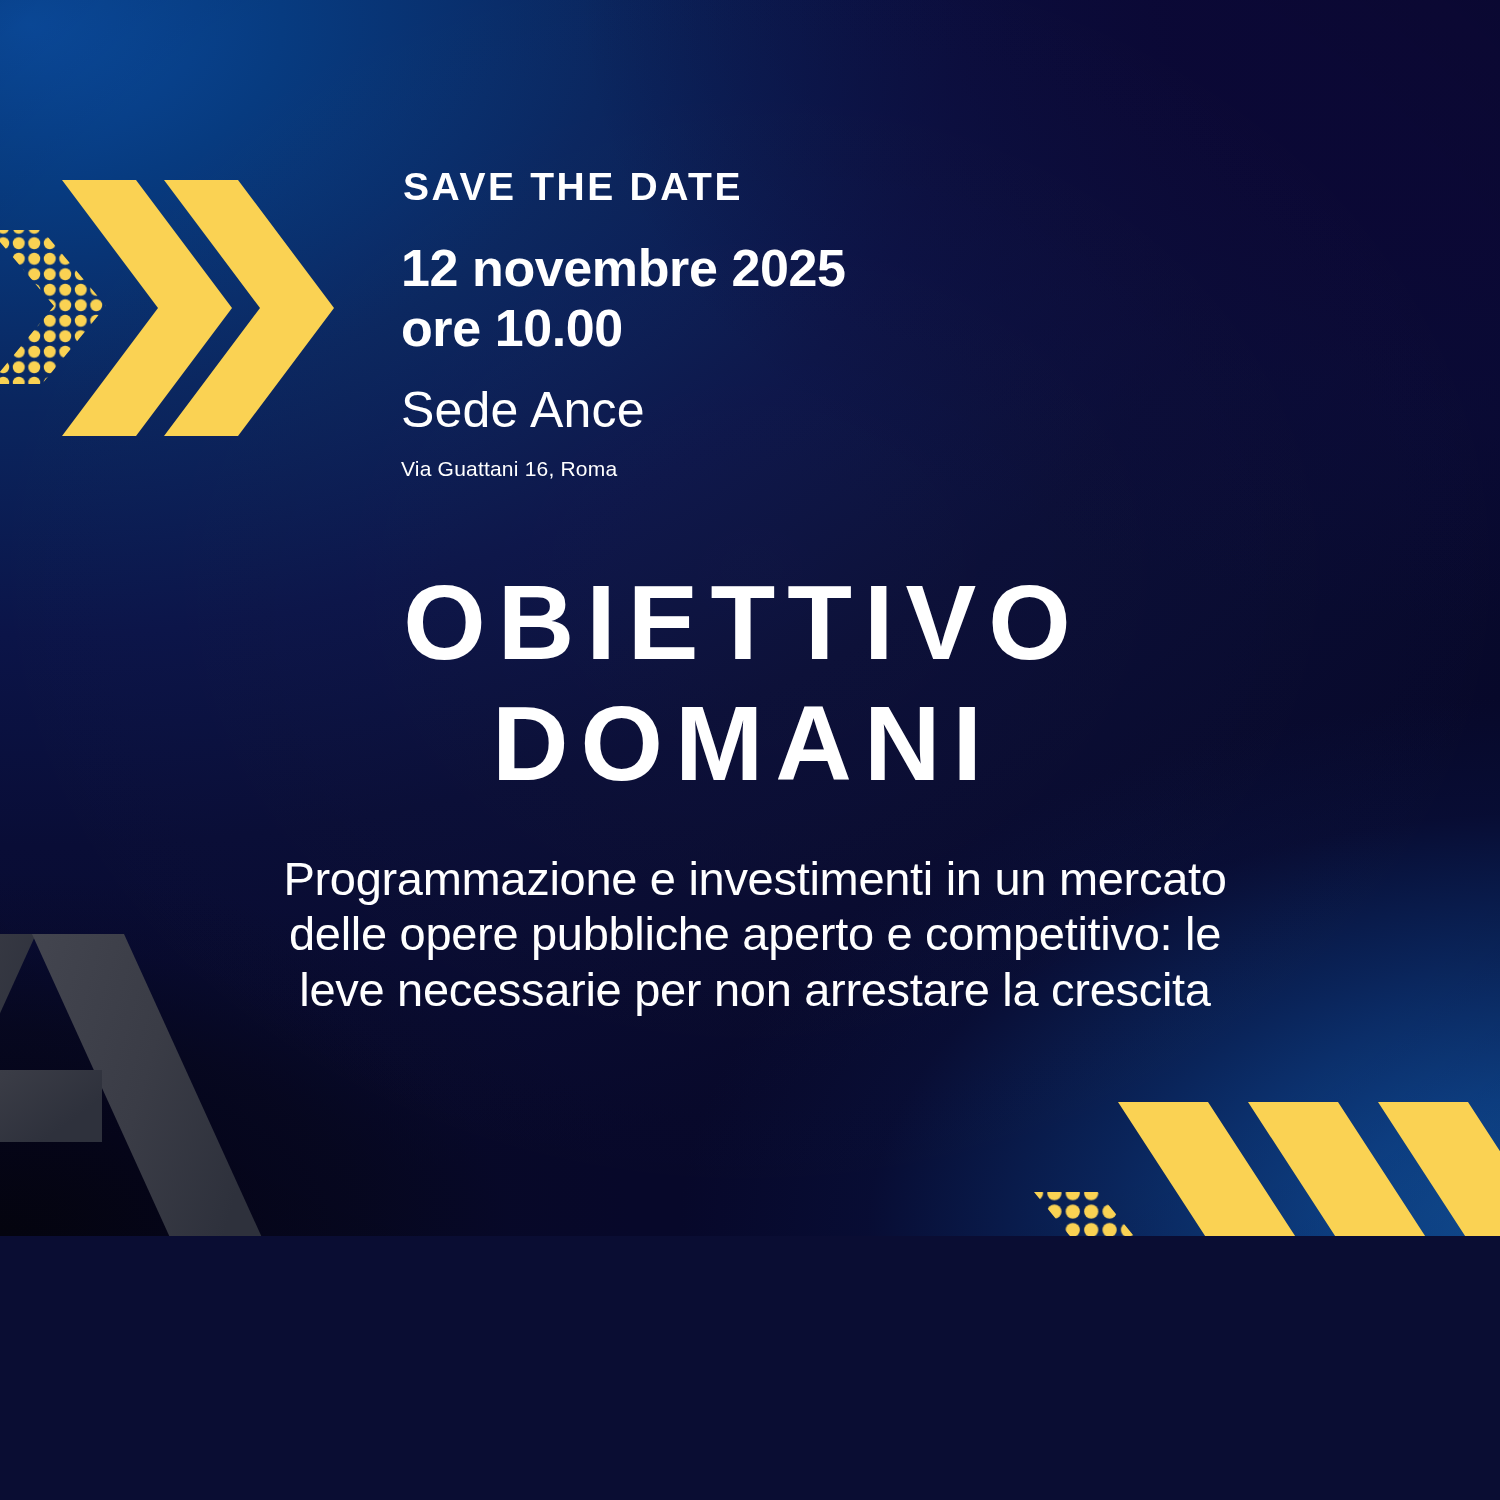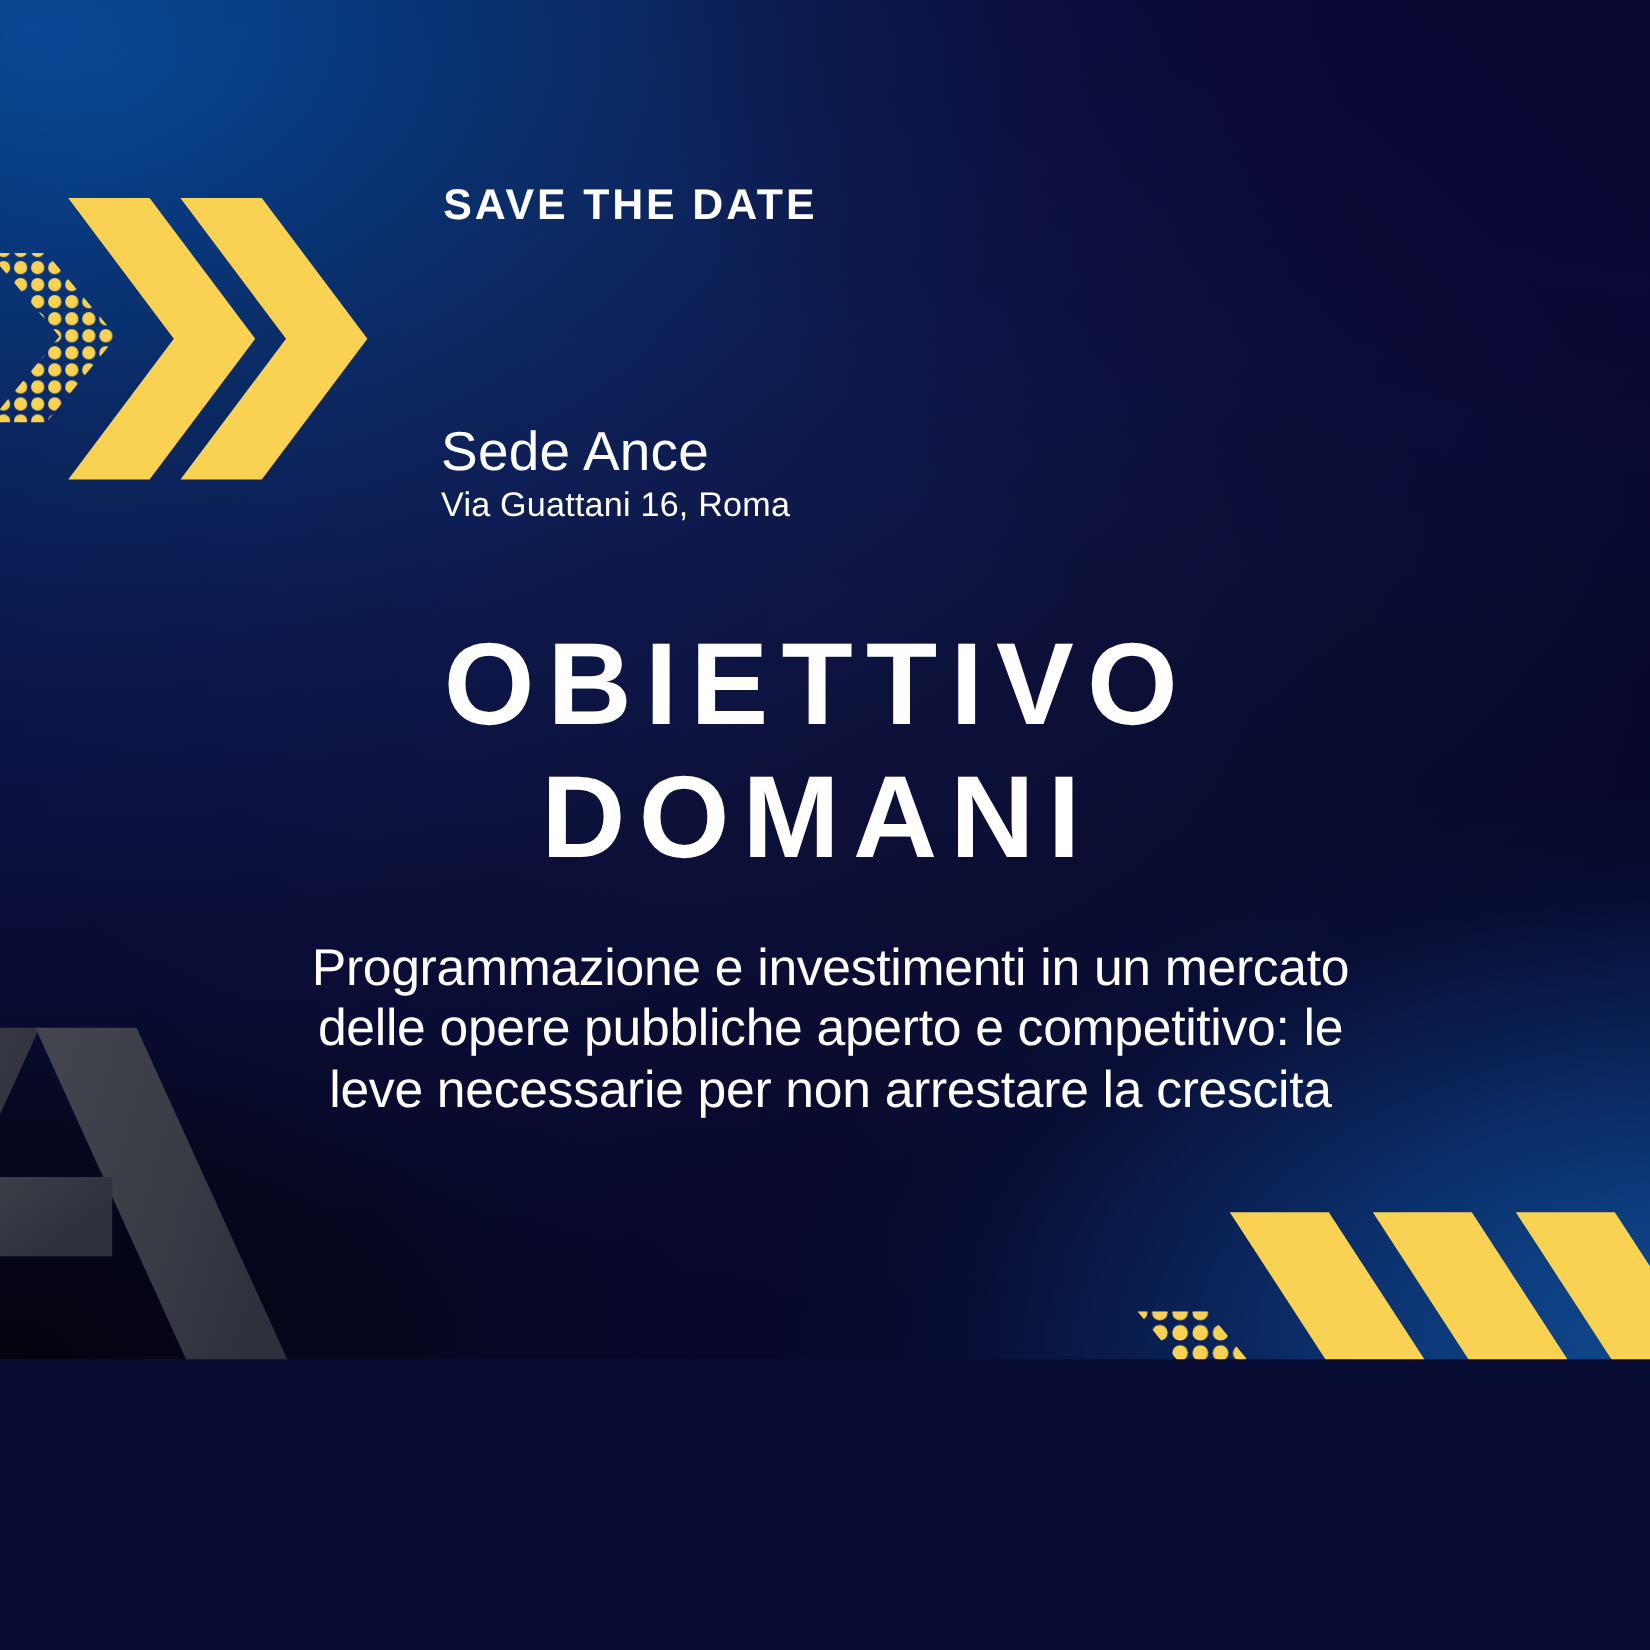--- a/index.html
+++ b/index.html
@@ -91,25 +91,25 @@
     top: 382px;
     color: #ffffff;
   }
   .venue-name {
     font-size: 50px;
     font-weight: 400;
     line-height: 1.12;
     letter-spacing: 0.2px;
   }
   .venue-addr {
-    font-size: 31px;
+    font-size: 21px;
     font-weight: 400;
     line-height: 1.2;
     letter-spacing: 0.2px;
-    margin-top: 2px;
+    margin-top: 18px;
   }
 
   .main-title {
     position: absolute;
     left: 0;
     right: 14px;
     top: 562px;
     text-align: center;
     color: #ffffff;
     font-size: 106px;
@@ -231,20 +231,22 @@
     <g clip-path="url(#chevDotBR)">
       <rect x="30" y="90" width="190" height="245" fill="url(#dotsBR)"></rect>
     </g>
     <polygon points="128,10 218,10 348,210 218,412 128,412 258,210" fill="#FAD253"></polygon>
     <polygon points="258,10 348,10 478,210 348,412 258,412 388,210" fill="#FAD253"></polygon>
     <polygon points="388,10 478,10 608,210 478,412 388,412 518,210" fill="#FAD253"></polygon>
   </svg>
 
   <div class="save-date">SAVE THE DATE</div>
 
+  <div class="date-line">12 novembre 2025
+ore 10.00</div>
 
   <div class="venue">
     <div class="venue-name">Sede Ance</div>
     <div class="venue-addr">Via Guattani 16, Roma</div>
   </div>
 
   <div class="main-title">OBIETTIVO
 DOMANI</div>
 
   <div class="subtitle">Programmazione e investimenti in un mercato

